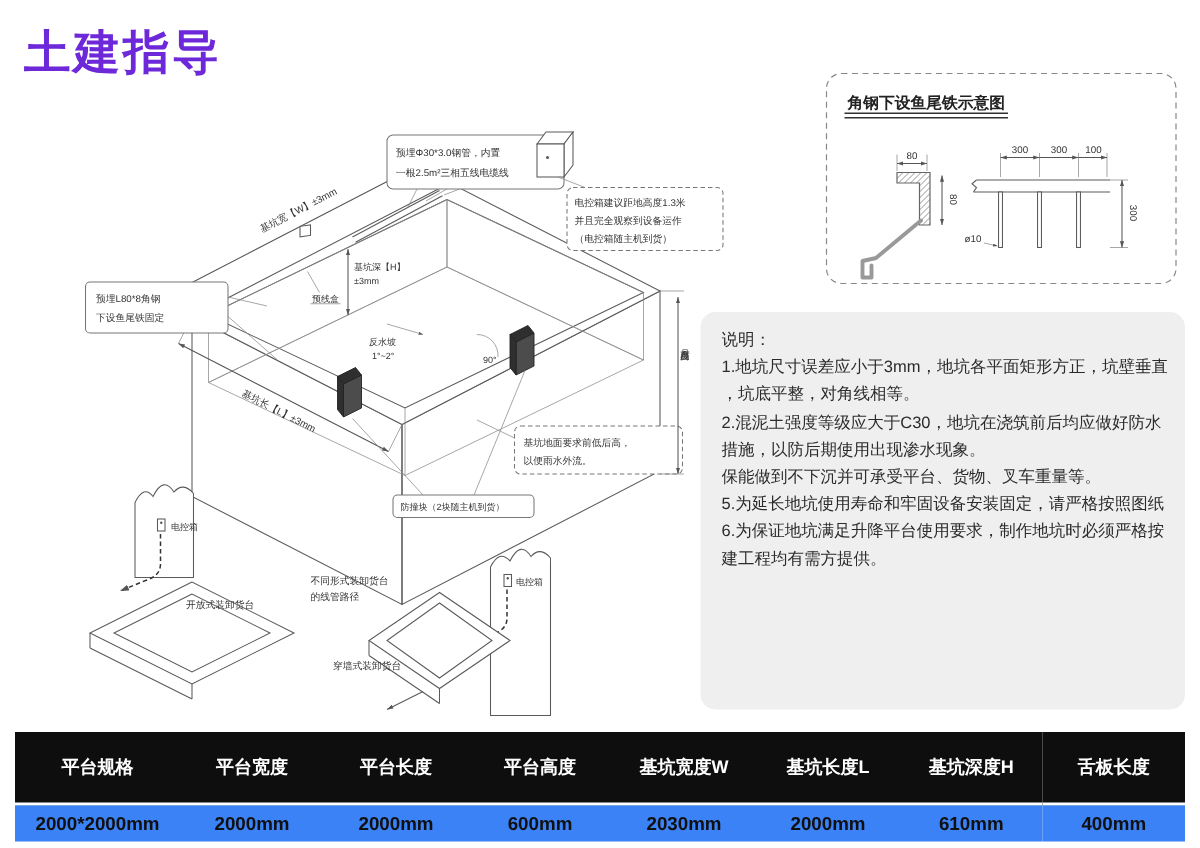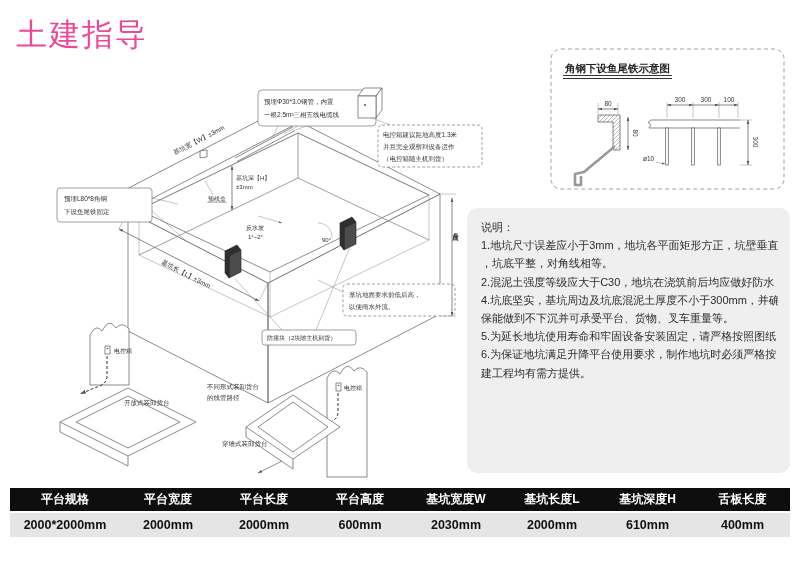--- a/index.html
+++ b/index.html
@@ -1,31 +1,31 @@
 <!DOCTYPE html>
 <html><head>
 <meta charset="utf-8">
 <style>
   html,body{margin:0;padding:0;background:#fff;}
   .page{position:relative;width:800px;height:565px;background:#ffffff;overflow:hidden;
         font-family:"Liberation Sans",sans-serif;color:#111;}
-  .doc-title{position:absolute;left:16px;top:14px;font-size:31px;font-weight:400;
-             letter-spacing:2px;color:#ec4899;margin:0;}
+  .doc-title{position:absolute;left:16px;top:14px;font-size:31px;font-weight:700;
+             letter-spacing:2px;color:#6d28d9;margin:0;}
   
   .notes{position:absolute;left:467px;top:208px;width:323px;height:265px;
          background:#efefef;border-radius:10px;box-sizing:border-box;
          padding:10px 12px 8px 14px;font-size:11px;line-height:18.2px;color:#2b2b2b;}
   .notes div{white-space:nowrap;overflow:hidden;}
   
   .spec-table{position:absolute;left:10px;top:488px;width:780px;border-collapse:separate;
               border-spacing:0;table-layout:fixed;}
   .spec-table th{background:#0e0e0e;color:#ffffff;font-size:12px;font-weight:700;
-                 height:23px;text-align:center;padding:0;border-bottom:2px solid #fff;}
+                 height:23px;text-align:center;padding:12px;border-bottom:2px solid #fff;}
   .spec-table td{font-size:12.5px;font-weight:700;color:#101010;height:24px;
-                 text-align:center;padding:0;background:#e5e5e5;}
+                 text-align:center;padding:0;background:#3b82f6;}
   .spec-table tr.alt td{background:#d9d9d9;}
   
   svg{position:absolute;overflow:visible;}
   svg text{font-family:"Liberation Sans",sans-serif;fill:#333;}
   .t65{font-size:6.5px;}
   .t60{font-size:6px;}
   .dt-title{font-size:10.5px;font-weight:700;fill:#222;}
   .vtext{writing-mode:vertical-rl;text-orientation:upright;}
   .thin{stroke:#5a5a5a;stroke-width:0.7;fill:none;}
   .thin2{stroke:#8a8a8a;stroke-width:0.5;fill:none;}
@@ -259,21 +259,21 @@
       <text class="t65" x="95" y="116">ø10</text>
       <line x1="108" y1="117" x2="117" y2="119" class="thin2" marker-end="url(#ar2)"></line>
     </g>
   </svg>
 
   <div class="notes">
     <div>说明：</div>
     <div>1.地坑尺寸误差应小于3mm，地坑各平面矩形方正，坑壁垂直</div>
     <div>，坑底平整，对角线相等。</div>
     <div>2.混泥土强度等级应大于C30，地坑在浇筑前后均应做好防水</div>
-    <div>4.坑底坚实，基坑周边及坑底混泥土厚度不小于300mm，并确</div>
+    <div>措施，以防后期使用出现渗水现象。</div>
     <div>保能做到不下沉并可承受平台、货物、叉车重量等。</div>
     <div>5.为延长地坑使用寿命和牢固设备安装固定，请严格按照图纸</div>
     <div>6.为保证地坑满足升降平台使用要求，制作地坑时必须严格按</div>
     <div>建工程均有需方提供。</div>
   </div>
 
   <table class="spec-table">
     <colgroup>
       <col style="width:110px">
         <col style="width:96px">

